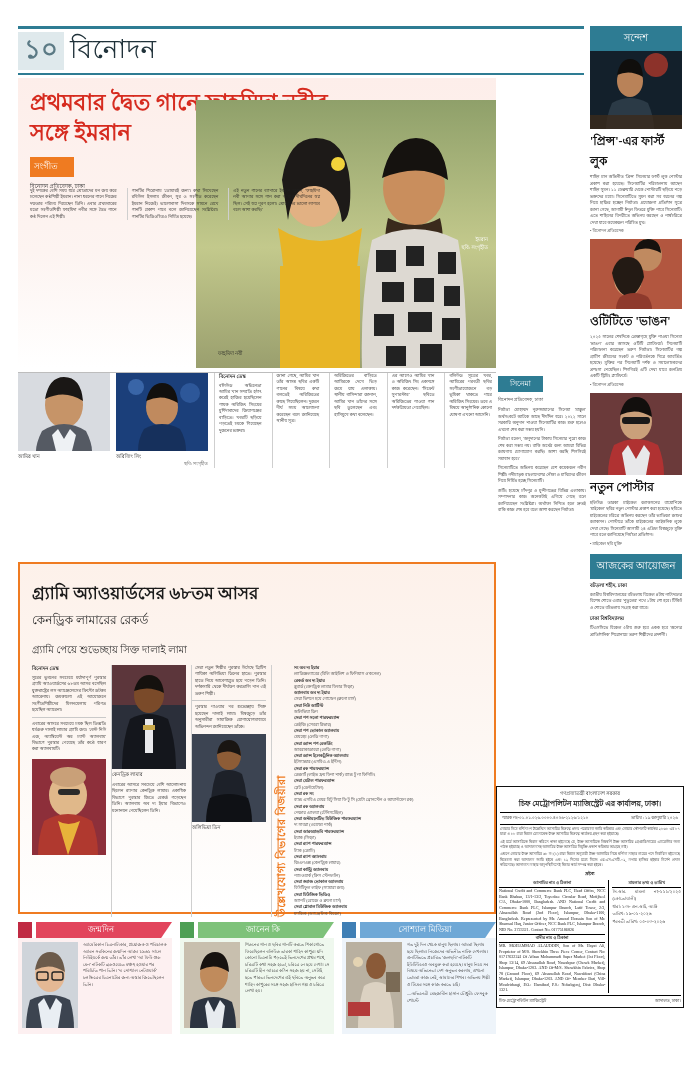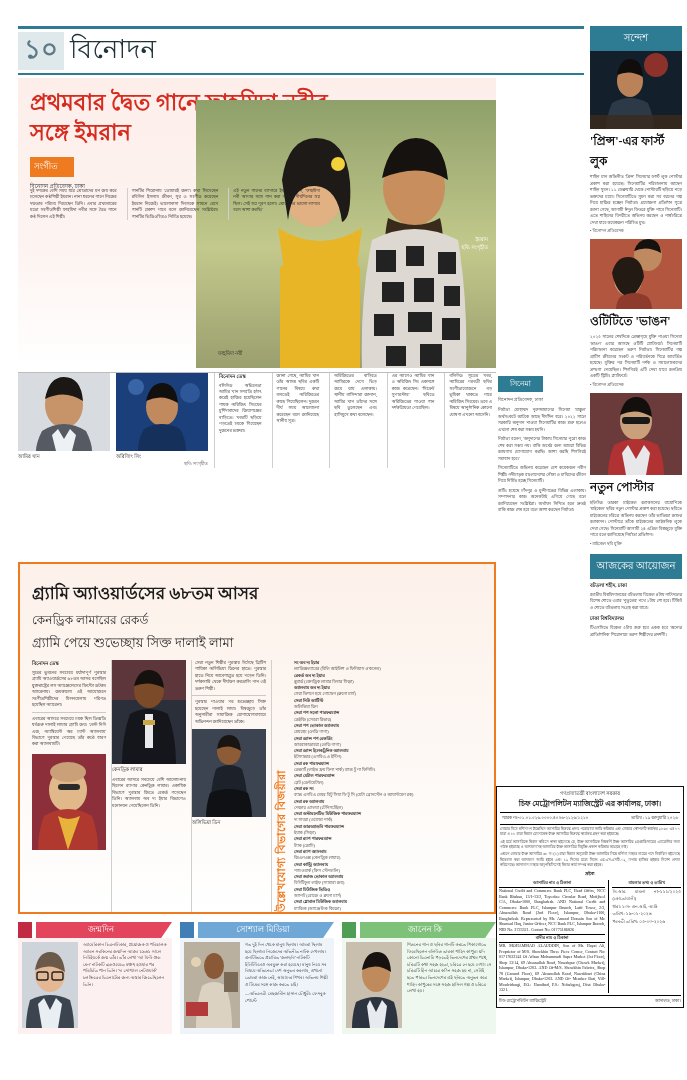--- a/index.html
+++ b/index.html
@@ -40,21 +40,21 @@
   .ph{height:78px;overflow:hidden;}
   .cap{font-size:5px;color:#222;margin-top:2px;}
   .credit{font-size:4.5px;color:#555;text-align:right;}
 
   
   .grammy{position:absolute;left:18px;top:562px;width:478px;height:352px;
     border:2px solid #ef7b21;background:linear-gradient(180deg,#fdf1ea 0%,#fdf7f3 50%,#ffffff 100%);box-sizing:border-box;}
   .grammy-head{padding:16px 10px 0 12px;}
   .g-h1{font-size:17px;color:#1b1b1b;font-weight:bold;}
   .g-h2{font-size:12px;color:#2a2a2a;margin-top:3px;}
-  .g-h3{font-size:13px;color:#2a2a2a;margin-top:2px;font-family:Liberation Serif, serif;}
+  .g-h3{font-size:10px;color:#2a2a2a;margin-top:11px;font-family:Liberation Serif, serif;}
   .vertical-title{writing-mode:vertical-rl;transform:rotate(180deg);color:#ef7b21;
     font-size:11px;font-weight:bold;letter-spacing:.5px;}
 
   
   .strip{position:absolute;left:18px;top:922px;width:478px;height:112px;display:flex;gap:8px;}
   .panel{width:154px;position:relative;}
   .panel-ban{height:16px;position:relative;display:flex;align-items:center;}
   .ban-shape{position:absolute;left:18px;top:0;right:0;height:16px;}
   .ban-shape.red{background:#e2455c;clip-path:polygon(0 0,100% 0,92% 100%,0 100%);}
   .ban-shape.blue{background:#6fa8d6;clip-path:polygon(0 0,100% 0,92% 100%,0 100%);}
@@ -322,20 +322,40 @@
             <rect x="15" y="30" width="11" height="8" rx="2" fill="none" stroke="#222" stroke-width="1.4"></rect>
             <rect x="30" y="30" width="11" height="8" rx="2" fill="none" stroke="#222" stroke-width="1.4"></rect>
             <path d="M8 58 q20-10 40 0 q4 14 4 28 l-48 0 q0-14 4-28z" fill="#3c4450"></path>
             <path d="M22 56 l6 12 l6-12 l6 6 l-4 24 l-16 0 l-4-24z" fill="#e9eef3"></path>
           </svg>
         </div>
         <div class="panel-txt">অ্যামেরিকান চিত্রনাট্যকার, প্রযোজক ও পরিচালক অ্যারন সরকিনের জন্মদিন আজ। ১৯৬১ সালে নিউইয়র্কে জন্ম তাঁর। তাঁর লেখা 'আ ফিউ গুড মেন' নাটকটি ব্রডওয়েতে মঞ্চস্থ হওয়ার পর পরিচিতি পান তিনি। 'দ্য সোশ্যাল নেটওয়ার্ক' চলচ্চিত্রের চিত্রনাট্যের জন্য অস্কার জিতেছিলেন তিনি।</div>
       </div>
     </div>
 
+    <div class="panel green">
+      <div class="panel-ban">
+        <div class="ban-tab green"></div>
+        <div class="ban-shape green"></div>
+        <div class="ban-lab">জানেন কি</div>
+      </div>
+      <div class="panel-body">
+        <div class="panel-img imgI">
+          <svg width="56" height="86" viewBox="0 0 56 86">
+            <rect width="56" height="86" fill="#c8bfae"></rect>
+            <ellipse cx="30" cy="32" rx="14" ry="18" fill="#c08b5c"></ellipse>
+            <path d="M16 28 q3-18 15-18 q13 0 14 20 q-14-10-29-2z" fill="#17120f"></path>
+            <path d="M10 60 q20-10 38 0 q4 12 4 26 l-46 0 q0-14 4-26z" fill="#2c3440"></path>
+            <path d="M24 58 l6 12 l6-12 l5 6 l-3 22 l-14 0 l-3-22z" fill="#e7ebef"></path>
+          </svg>
+        </div>
+        <div class="panel-txt">শিডনের গান ও ছবির গানটি করতে শিকাগোতে ফিরেছিলেন বলিউড তারকা শাহিদ কাপুর। যদি কোনো চিত্রনাট্য পড়তেই ভিনদেশের প্রথম পথে, চরিত্রটি কথা সহজ হতো, চরিত্রে নে হয়ে দেখা। সে চরিত্রটি হীন আচরে কঠিন সহজ হয় না, সেটাই হতে পারত। ভিনদেশের এই ছবিতে অনুভব করে শাহিদ কাপুরের সঙ্গে সহজ হাসিল গল্প ও চরিত্রে লেখা হয়।</div>
+      </div>
+    </div>
+
     <div class="panel blue">
       <div class="panel-ban">
         <div class="ban-tab blue"></div>
         <div class="ban-shape blue"></div>
         <div class="ban-lab">সোশ্যাল মিডিয়া</div>
       </div>
       <div class="panel-body">
         <div class="panel-img imgH">
           <svg width="56" height="86" viewBox="0 0 56 86">
             <rect width="56" height="86" fill="#b9b0a0"></rect>
@@ -345,40 +365,20 @@
             <circle cx="12" cy="20" r="5" fill="#e4d3b2"></circle>
             <rect x="40" y="30" width="14" height="20" fill="#7a6a55"></rect>
           </svg>
         </div>
         <div class="panel-txt">
           <span>গত দুই দিন থেকে মানুষ ছিলাম। আমরা ছিলাম হয়ে ছিলাম। নিজেদের অভিনীত নাটক দেখলাম। এনটিভিতে প্রচারিত 'জলছবি' নাটকটি ইউটিউবেও অবমুক্ত করা হয়েছে। মানুষ নিয়ে সব বিষয়ে অভিনেতা দেশ অনুভব করলাম, এখনো তোমরা কাজ নেই, আমাদের শিখব। অভিনয় শিল্পী ও টিমের সঙ্গে কাজ করতে চাই।</span>
           <div style="margin-top:3px;">—অভিনেত্রী মেহজাবীন হাসান চৌধুরী: ফেসবুক পোস্টে</div>
         </div>
       </div>
     </div>
-
-    <div class="panel green">
-      <div class="panel-ban">
-        <div class="ban-tab green"></div>
-        <div class="ban-shape green"></div>
-        <div class="ban-lab">জানেন কি</div>
-      </div>
-      <div class="panel-body">
-        <div class="panel-img imgI">
-          <svg width="56" height="86" viewBox="0 0 56 86">
-            <rect width="56" height="86" fill="#c8bfae"></rect>
-            <ellipse cx="30" cy="32" rx="14" ry="18" fill="#c08b5c"></ellipse>
-            <path d="M16 28 q3-18 15-18 q13 0 14 20 q-14-10-29-2z" fill="#17120f"></path>
-            <path d="M10 60 q20-10 38 0 q4 12 4 26 l-46 0 q0-14 4-26z" fill="#2c3440"></path>
-            <path d="M24 58 l6 12 l6-12 l5 6 l-3 22 l-14 0 l-3-22z" fill="#e7ebef"></path>
-          </svg>
-        </div>
-        <div class="panel-txt">শিডনের গান ও ছবির গানটি করতে শিকাগোতে ফিরেছিলেন বলিউড তারকা শাহিদ কাপুর। যদি কোনো চিত্রনাট্য পড়তেই ভিনদেশের প্রথম পথে, চরিত্রটি কথা সহজ হতো, চরিত্রে নে হয়ে দেখা। সে চরিত্রটি হীন আচরে কঠিন সহজ হয় না, সেটাই হতে পারত। ভিনদেশের এই ছবিতে অনুভব করে শাহিদ কাপুরের সঙ্গে সহজ হাসিল গল্প ও চরিত্রে লেখা হয়।</div>
-      </div>
-    </div>
   </div>
 
   <div class="cinema">
     <div class="cin-badge">সিনেমা</div>
     <div class="cin-by">বিনোদন প্রতিবেদক, ঢাকা</div>
     <div class="cin-txt">নির্মাতা মোহাম্মদ নূরুজ্জামানের সিনেমা 'মাস্তুল' অর্থসংকটে আটকে আছে দীর্ঘদিন ধরে। ২০২২ সালে সরকারি অনুদান পাওয়া সিনেমাটির কাজ শুরু হলেও এখনো শেষ করা সম্ভব হয়নি।</div>
     <div class="cin-txt">নির্মাতা বলেন, 'অনুদানের টাকায় সিনেমার পুরো কাজ শেষ করা সম্ভব নয়। বাকি অর্থের জন্য আমরা বিভিন্ন জায়গায় যোগাযোগ করছি। আশা করছি শিগগিরই সমাধান হবে।'</div>
     <div class="cin-txt">সিনেমাটিতে অভিনয় করেছেন বেশ কয়েকজন নবীন শিল্পী। নদীমাতৃক বাংলাদেশের নৌকা ও মাঝিদের জীবন নিয়ে নির্মিত হচ্ছে সিনেমাটি।</div>
     <div class="cin-txt">শুটিং হয়েছে চাঁদপুর ও মুন্সীগঞ্জের বিভিন্ন এলাকায়। সম্পাদনার কাজ অনেকটাই এগিয়ে গেছে বলে জানিয়েছেন সংশ্লিষ্টরা। অর্থায়ন নিশ্চিত হলে দ্রুতই বাকি কাজ শেষ হবে বলে আশা করছেন নির্মাতা।</div>
   </div>

